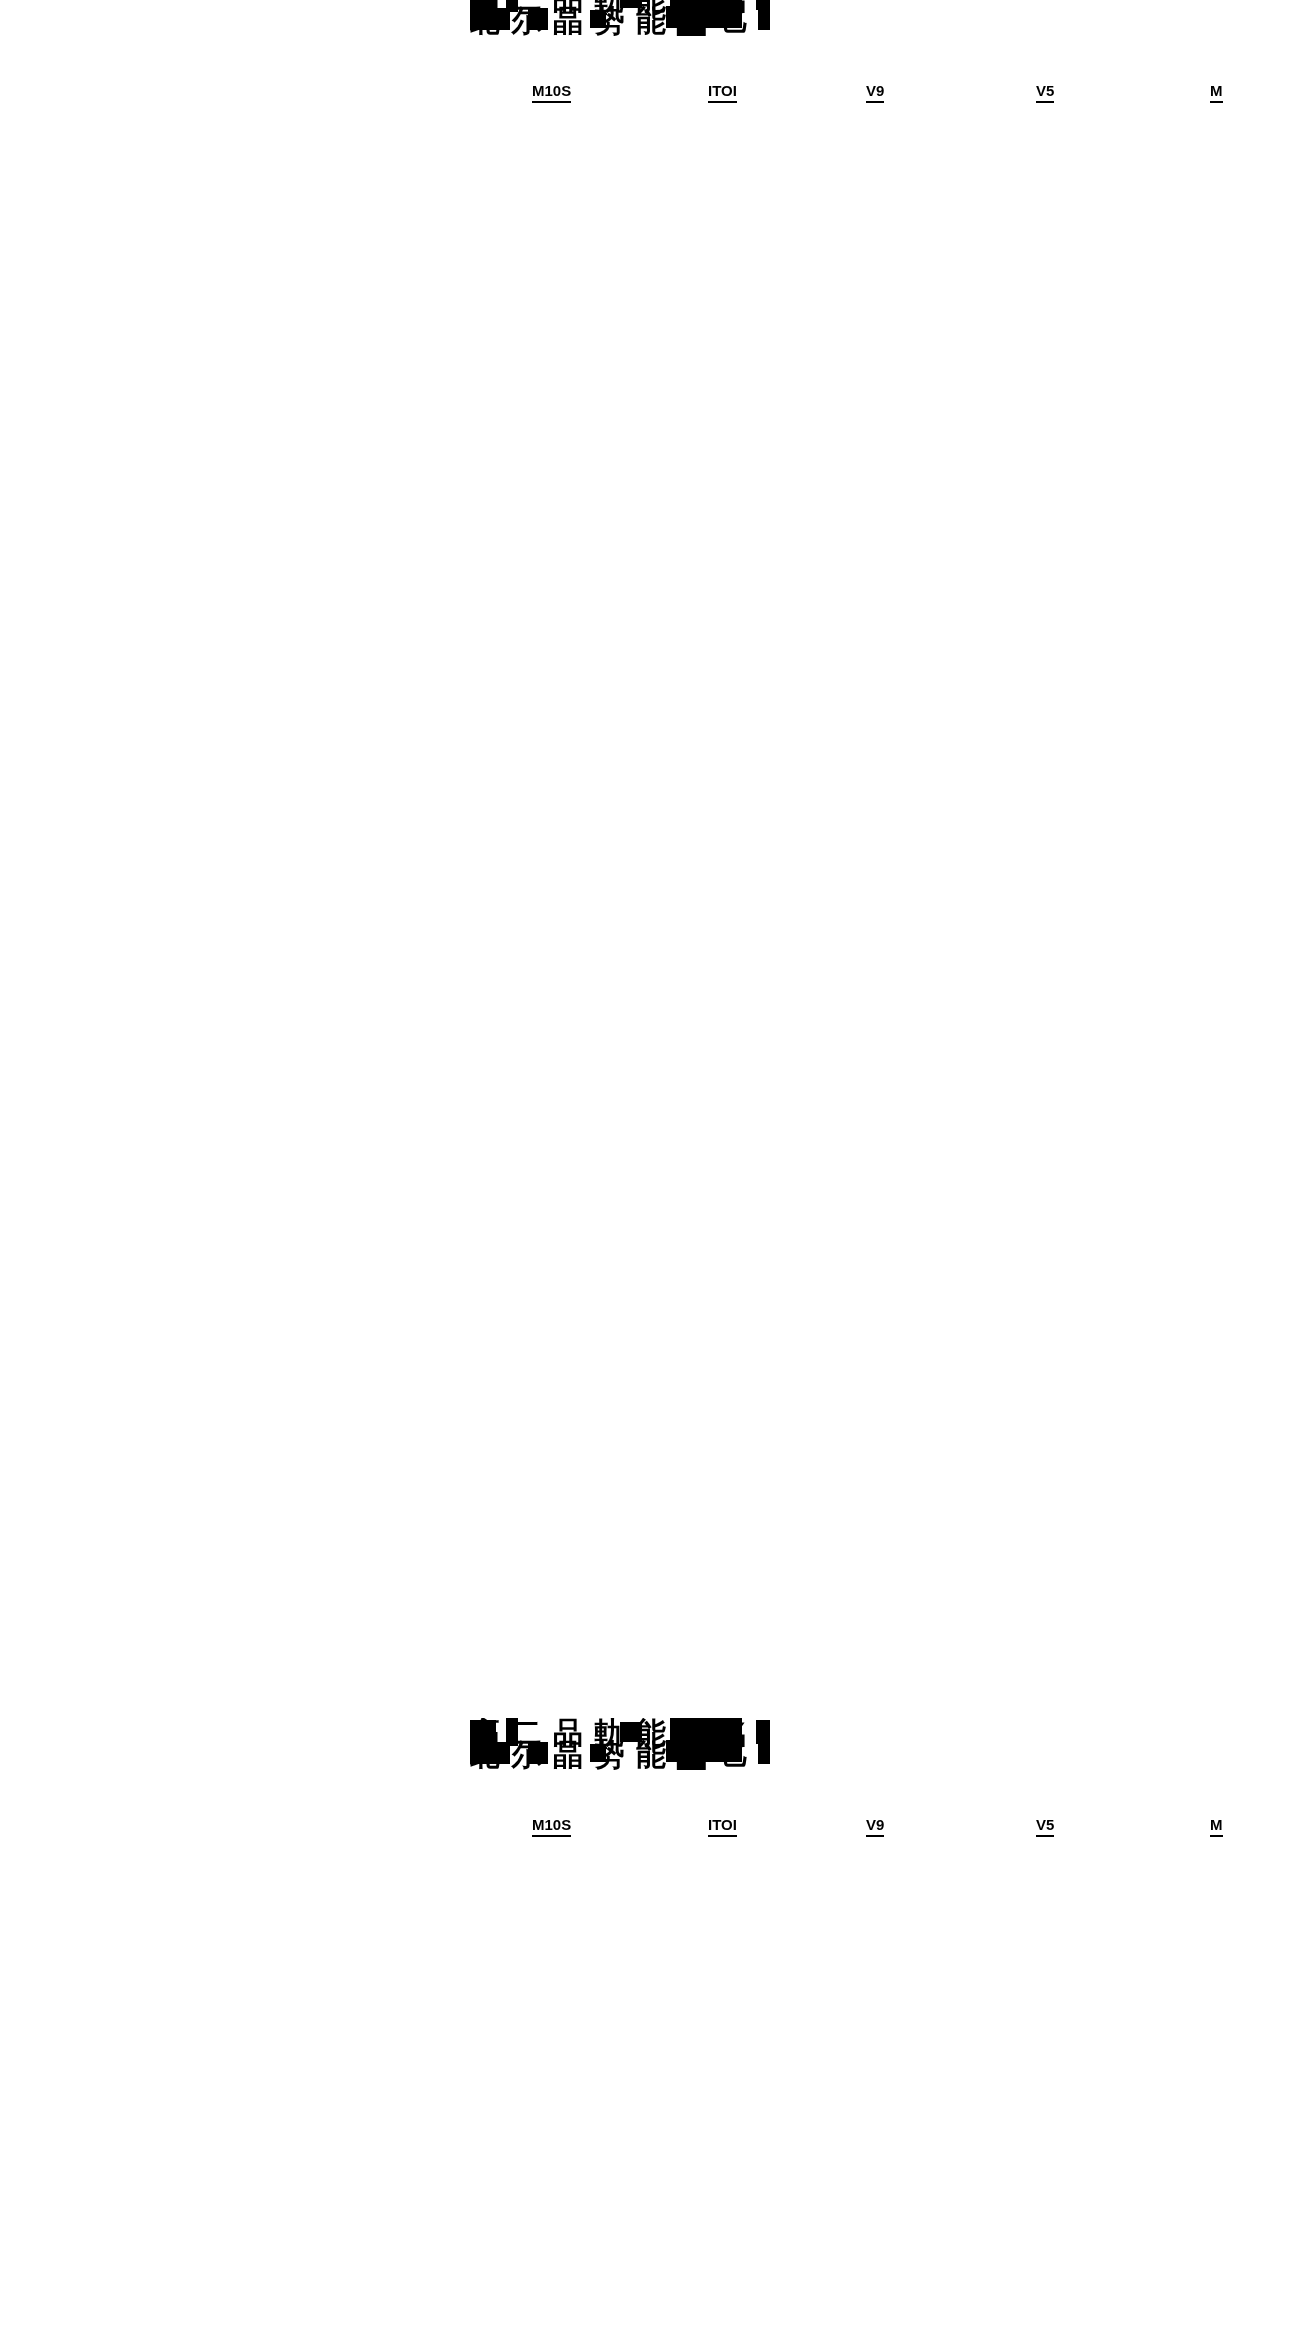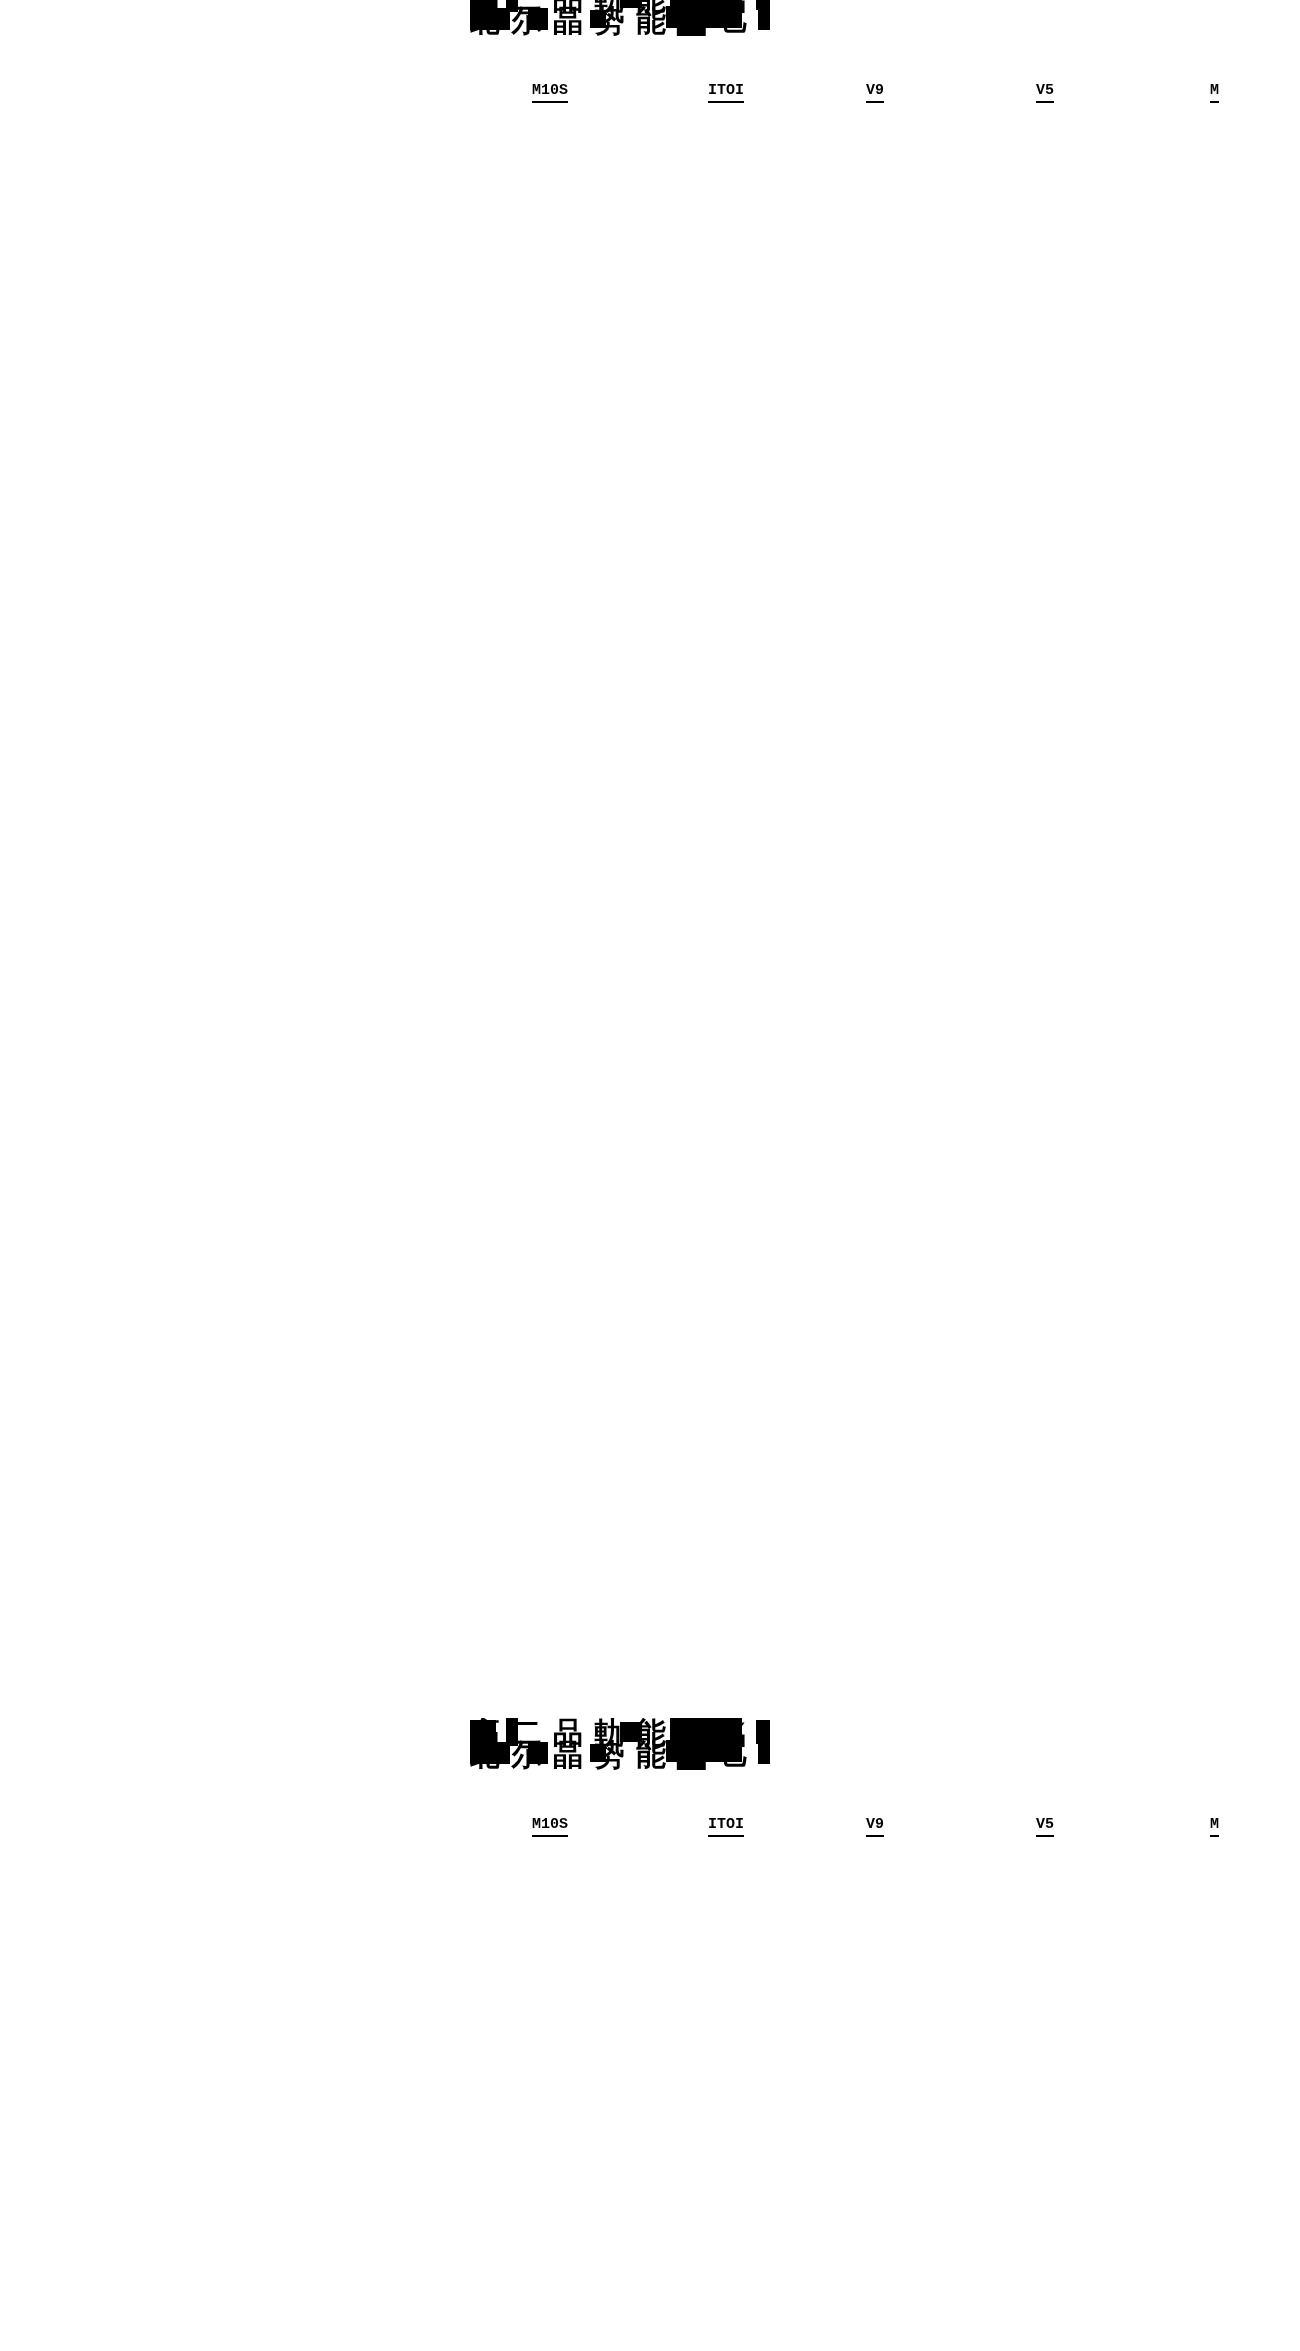--- a/index.html
+++ b/index.html
@@ -62,21 +62,21 @@
   #label-row {
     position: absolute;
     left: 500px;
     top: 82px;
     width: 760px;
     height: 22px;
   }
   .row-label {
     position: absolute;
     top: 0;
-    font-family: Liberation Mono, monospace;
+    font-family: Liberation Sans, sans-serif;
     font-weight: bold;
     font-size: 15px;
     line-height: 18px;
     color: #000;
     white-space: nowrap;
   }
   .row-label .underline {
     display: block;
     height: 2px;
     background: #000;

